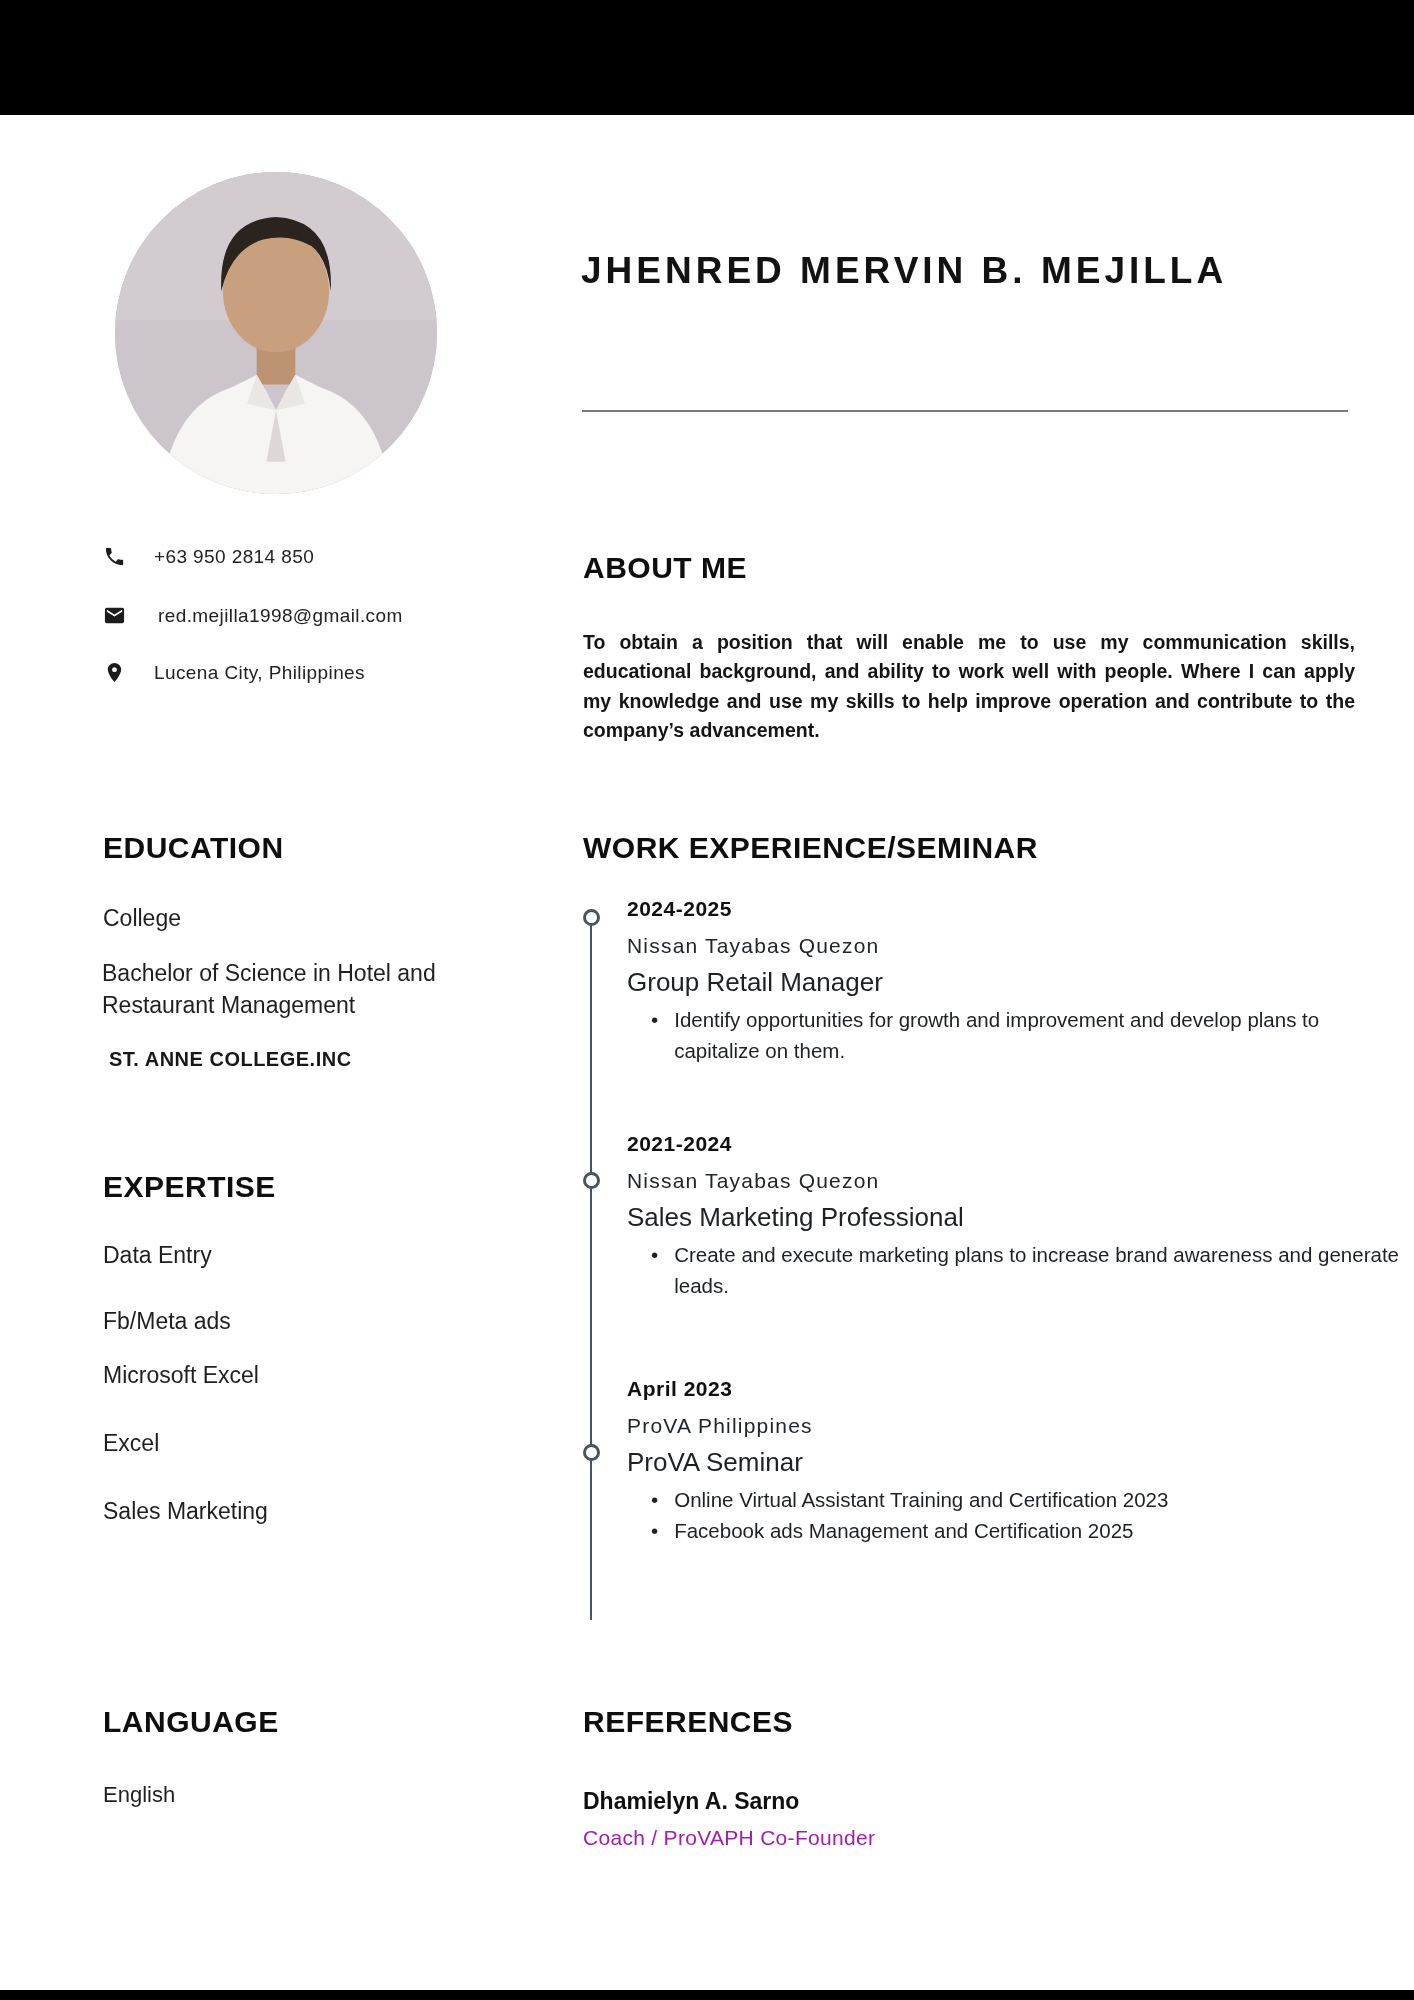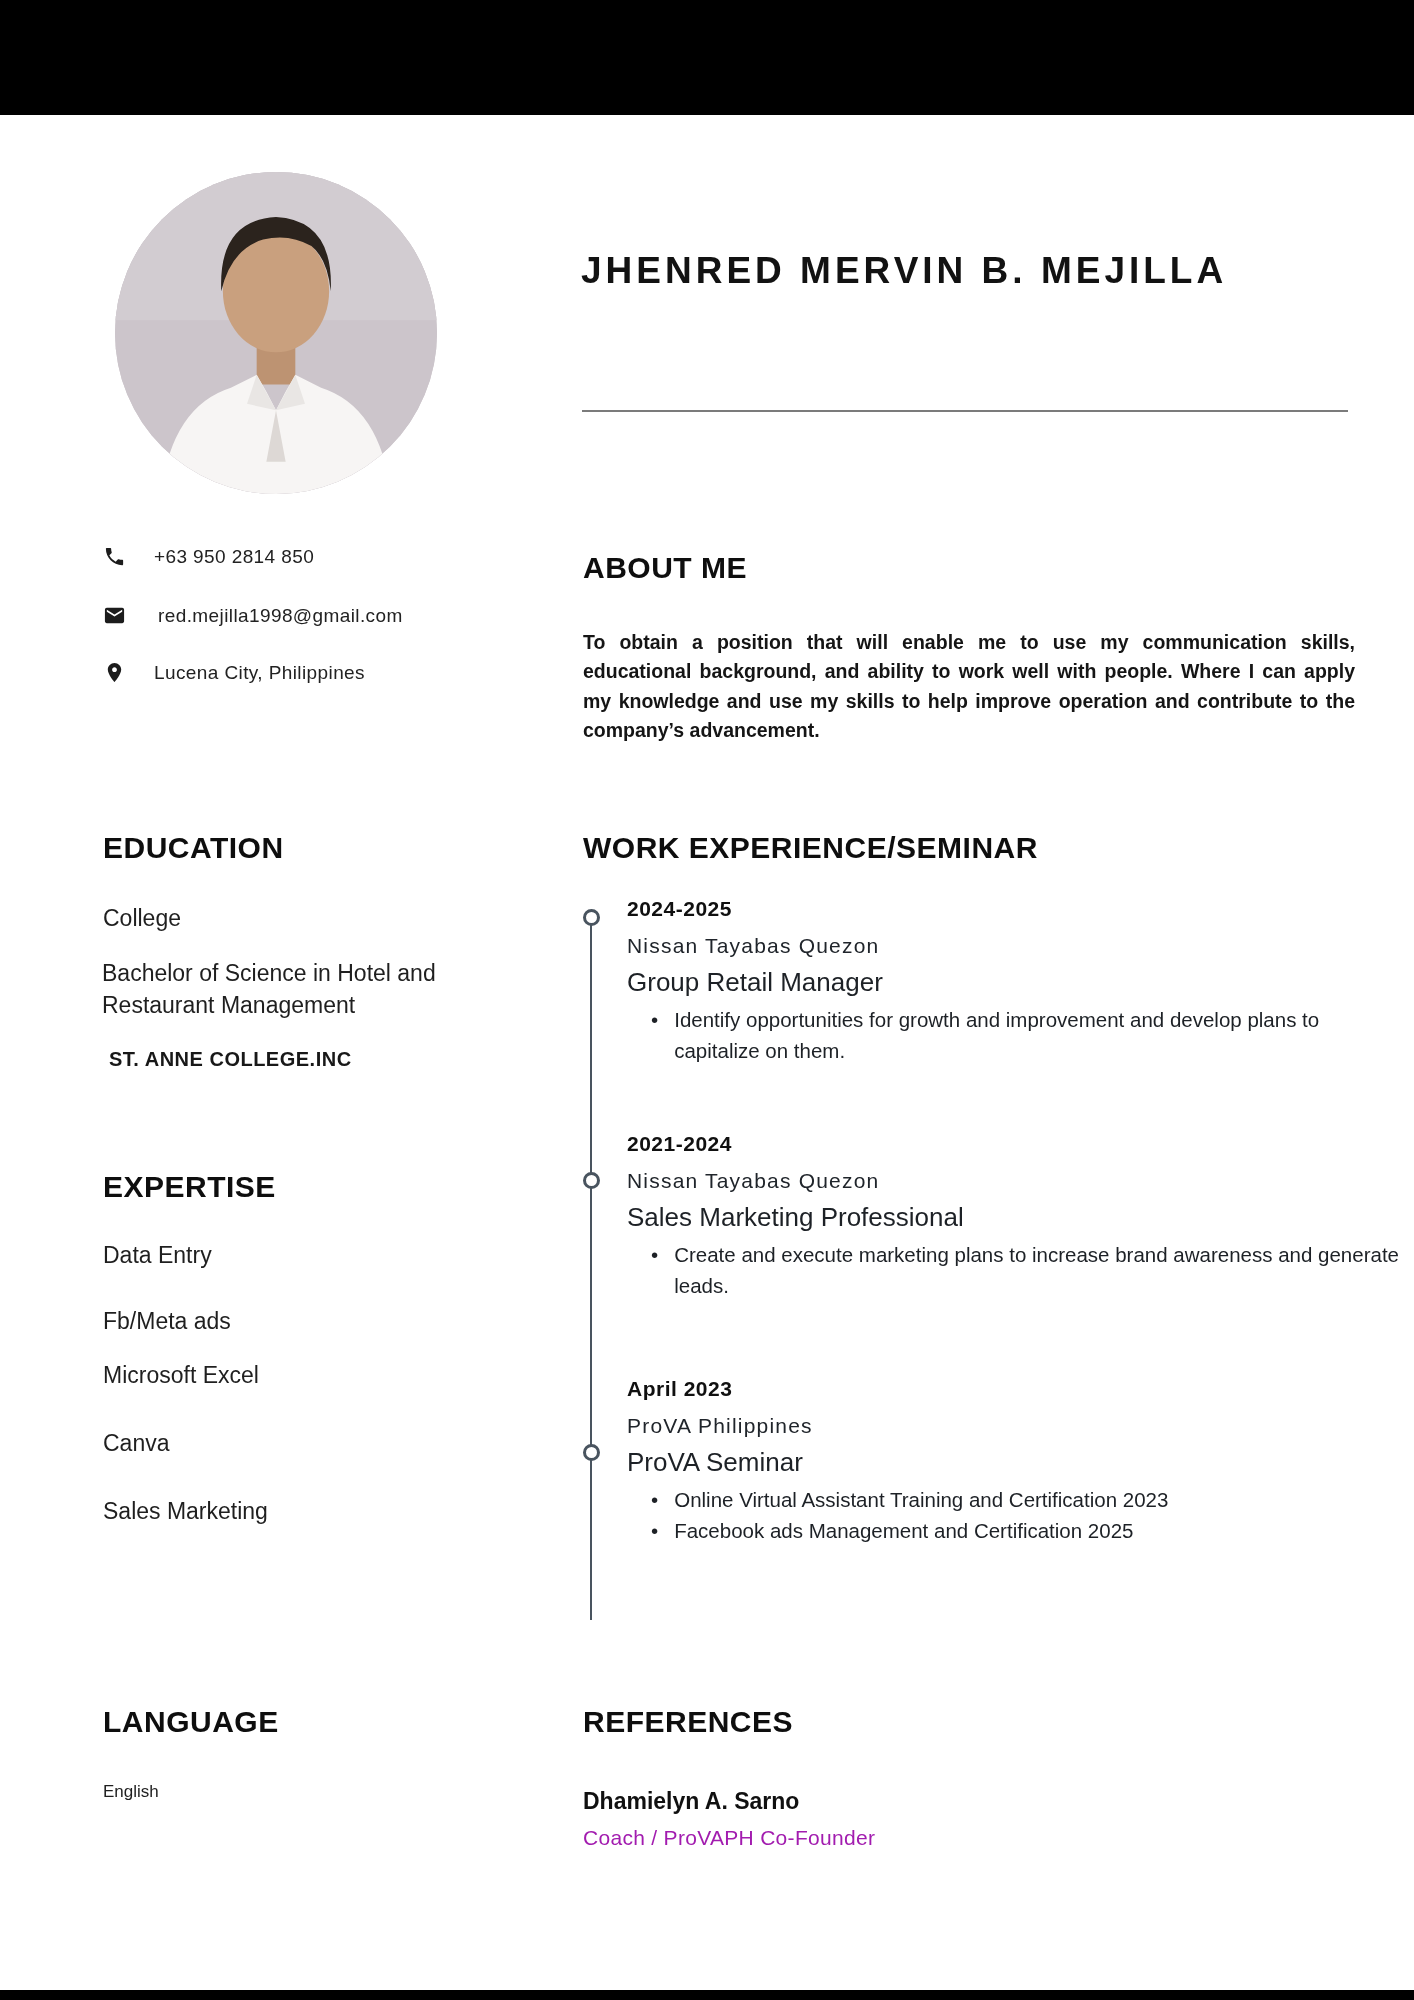--- a/index.html
+++ b/index.html
@@ -59,21 +59,21 @@
   .bullet{display:flex;gap:16px;font-size:20.5px;line-height:1.5;color:#1d2126;padding-left:24px;}
   .bullet::before{content:"•";flex:0 0 auto;}
 
   .exp-item{position:absolute;left:103px;font-size:23px;color:#1f1f1f;}
   .exp-0{top:1242px;}
   .exp-1{top:1308px;}
   .exp-2{top:1362px;}
   .exp-3{top:1430px;}
   .exp-4{top:1498px;}
 
-  .lang-item{position:absolute;left:103px;top:1782px;font-size:17px;color:#1f1f1f;}
+  .lang-item{position:absolute;left:103px;top:1782px;font-size:22px;color:#1f1f1f;}
 
   .ref-name{position:absolute;left:583px;top:1788px;font-size:23px;font-weight:bold;color:#101010;}
   .ref-title{position:absolute;left:583px;top:1826px;font-size:21px;letter-spacing:.3px;color:#a21caf;}
 </style>
 </head>
 <body>
 
 <div class="page">
 
   <div class="top-bar"></div>
@@ -156,21 +156,21 @@
     <div class="company">ProVA Philippines</div>
     <div class="role">ProVA Seminar</div>
     <div class="bullet">Online Virtual Assistant Training and Certification 2023</div>
     <div class="bullet">Facebook ads Management and Certification 2025</div>
   </div>
 
   <div class="heading h-expertise">EXPERTISE</div>
   <div class="exp-item exp-0">Data Entry</div>
   <div class="exp-item exp-1">Fb/Meta ads</div>
   <div class="exp-item exp-2">Microsoft Excel</div>
-  <div class="exp-item exp-3">Canva</div>
+  <div class="exp-item exp-3">Excel</div>
   <div class="exp-item exp-4">Sales Marketing</div>
 
   <div class="heading h-language">LANGUAGE</div>
   <div class="lang-item">English</div>
 
   <div class="heading h-references">REFERENCES</div>
   <div class="ref-name">Dhamielyn A. Sarno</div>
   <div class="ref-title">Coach / ProVAPH Co-Founder</div>
 
   <div class="bottom-bar"></div>

